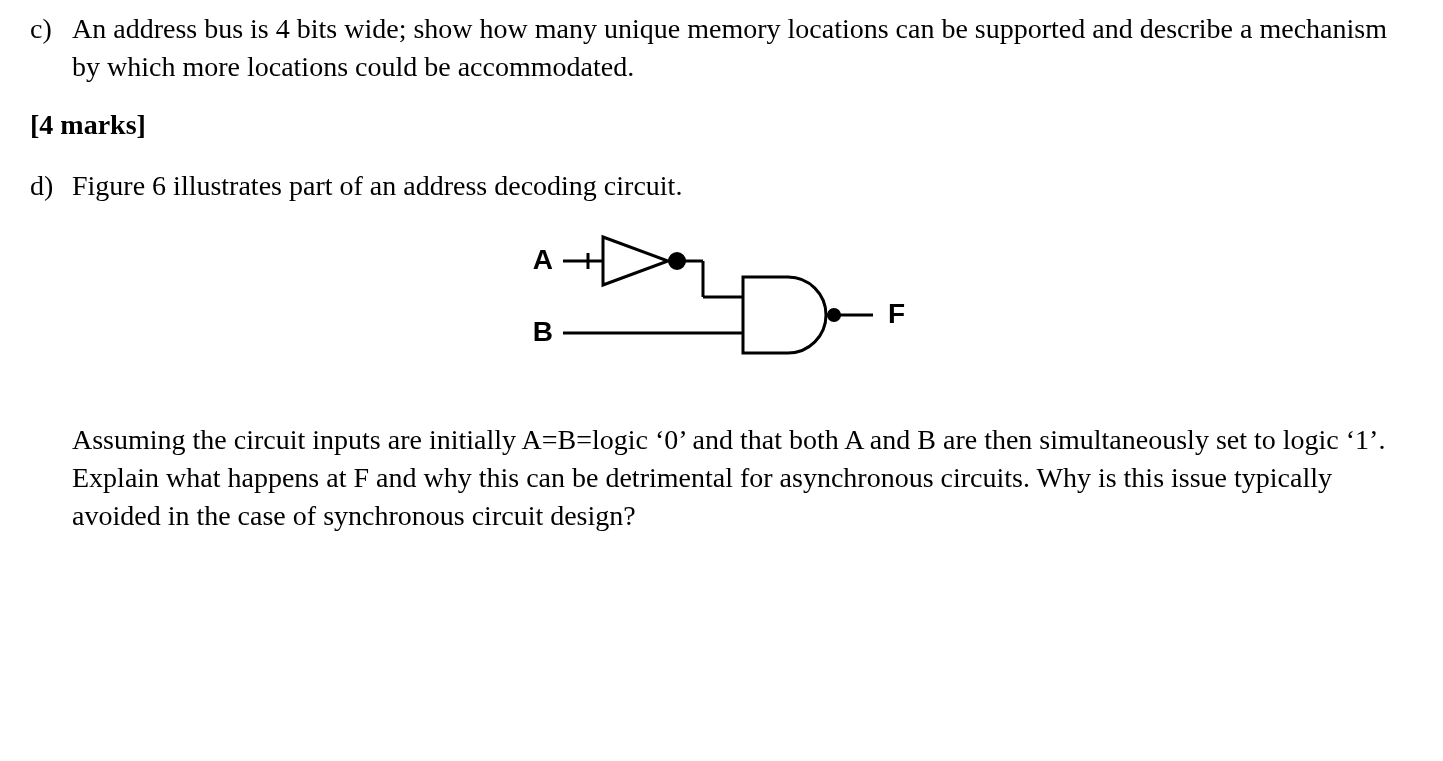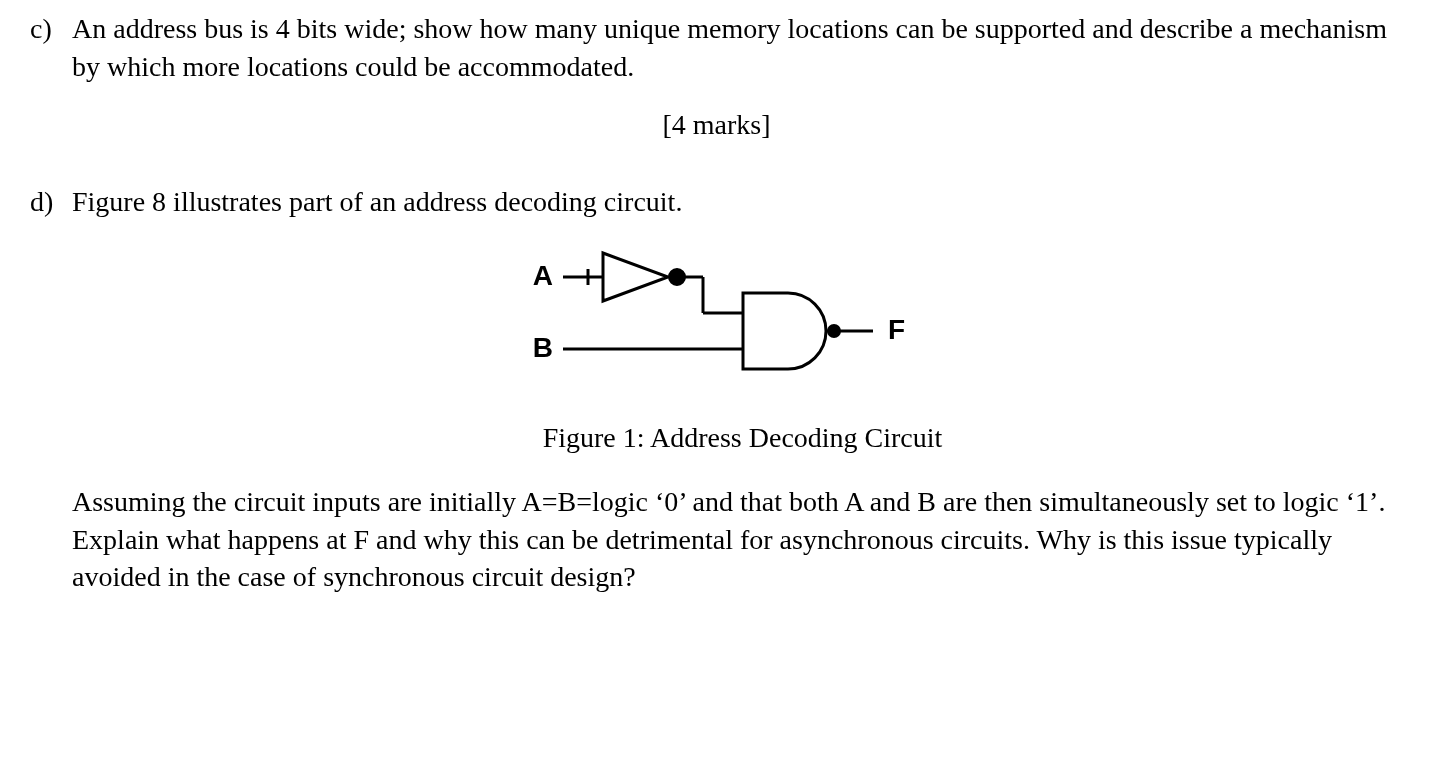--- a/index.html
+++ b/index.html
@@ -21,24 +21,24 @@
     margin-bottom: 10px;
   }
   .q-label {
     width: 42px;
     flex-shrink: 0;
   }
   .q-body {
     flex: 1;
   }
   .marks {
-    text-align: center;
-    font-weight: normal;
+    text-align: left;
+    font-weight: bold;
     margin-top: 20px;
-    margin-bottom: 40px;
+    margin-bottom: 24px;
     padding-right: 10px;
   }
   .figure-block {
     text-align: center;
     margin: 20px 0 25px 0;
   }
   .figure-caption {
     text-align: center;
     margin-top: 8px;
   }
@@ -58,21 +58,21 @@
     <div class="q-label">c)</div>
     <div class="q-body">
       <span>An address bus is 4 bits wide; show how many unique memory locations can be supported and describe a mechanism by which more locations could be accommodated.</span>
     </div>
   </div>
   <div class="marks">[4 marks]</div>
 
   <div class="question">
     <div class="q-label">d)</div>
     <div class="q-body">
-      <span>Figure 8 illustrates part of an address decoding circuit.</span>
+      <span>Figure 6 illustrates part of an address decoding circuit.</span>
 
       <div class="figure-block">
         <svg width="430" height="160" viewBox="0 0 430 160">
 
           <text x="25" y="44" font-family="Arial, Helvetica, sans-serif" font-size="28" font-weight="bold" text-anchor="end">A</text>
 
           <line x1="35" y1="36" x2="75" y2="36" stroke="#000" stroke-width="3"></line>
 
           <line x1="60" y1="28" x2="60" y2="44" stroke="#000" stroke-width="3"></line>
 
@@ -91,20 +91,19 @@
           <line x1="35" y1="108" x2="215" y2="108" stroke="#000" stroke-width="3"></line>
 
           <path d="M215 52 L260 52 A38 38 0 0 1 260 128 L215 128 Z" fill="none" stroke="#000" stroke-width="3"></path>
 
           <circle cx="306" cy="90" r="7" fill="#000"></circle>
 
           <line x1="298" y1="90" x2="345" y2="90" stroke="#000" stroke-width="3"></line>
 
           <text x="360" y="98" font-family="Arial, Helvetica, sans-serif" font-size="28" font-weight="bold" text-anchor="start">F</text>
         </svg>
-        <div class="figure-caption">Figure 1: Address Decoding Circuit</div>
       </div>
 
       <div class="para-indent">Assuming the circuit inputs are initially A=B=logic ‘0’ and that both A and B are then simultaneously set to logic ‘1’. Explain what happens at F and why this can be detrimental for asynchronous circuits. Why is this issue typically avoided in the case of synchronous circuit design?</div>
     </div>
   </div>
 
 </div>
 
 </body></html>

